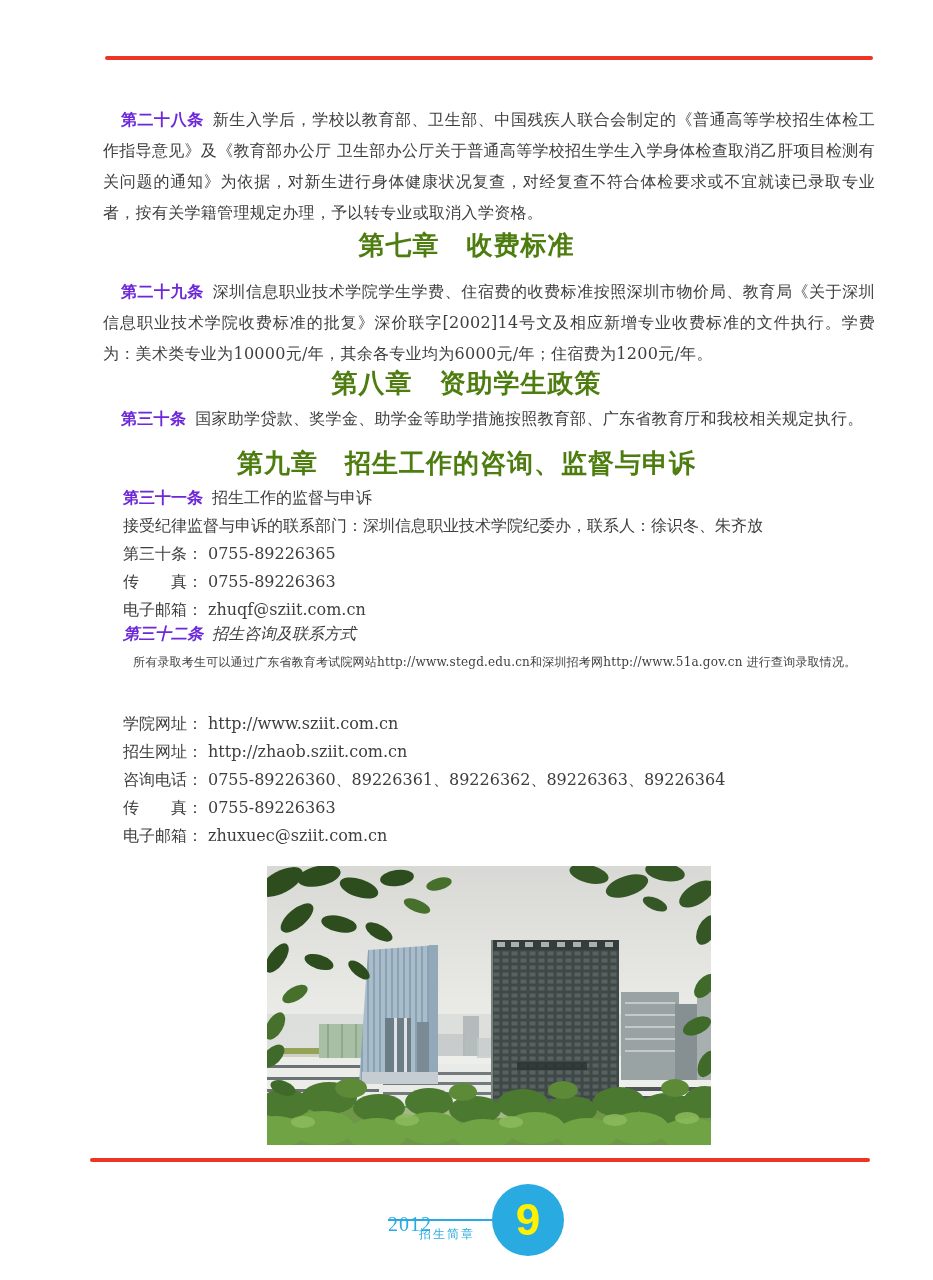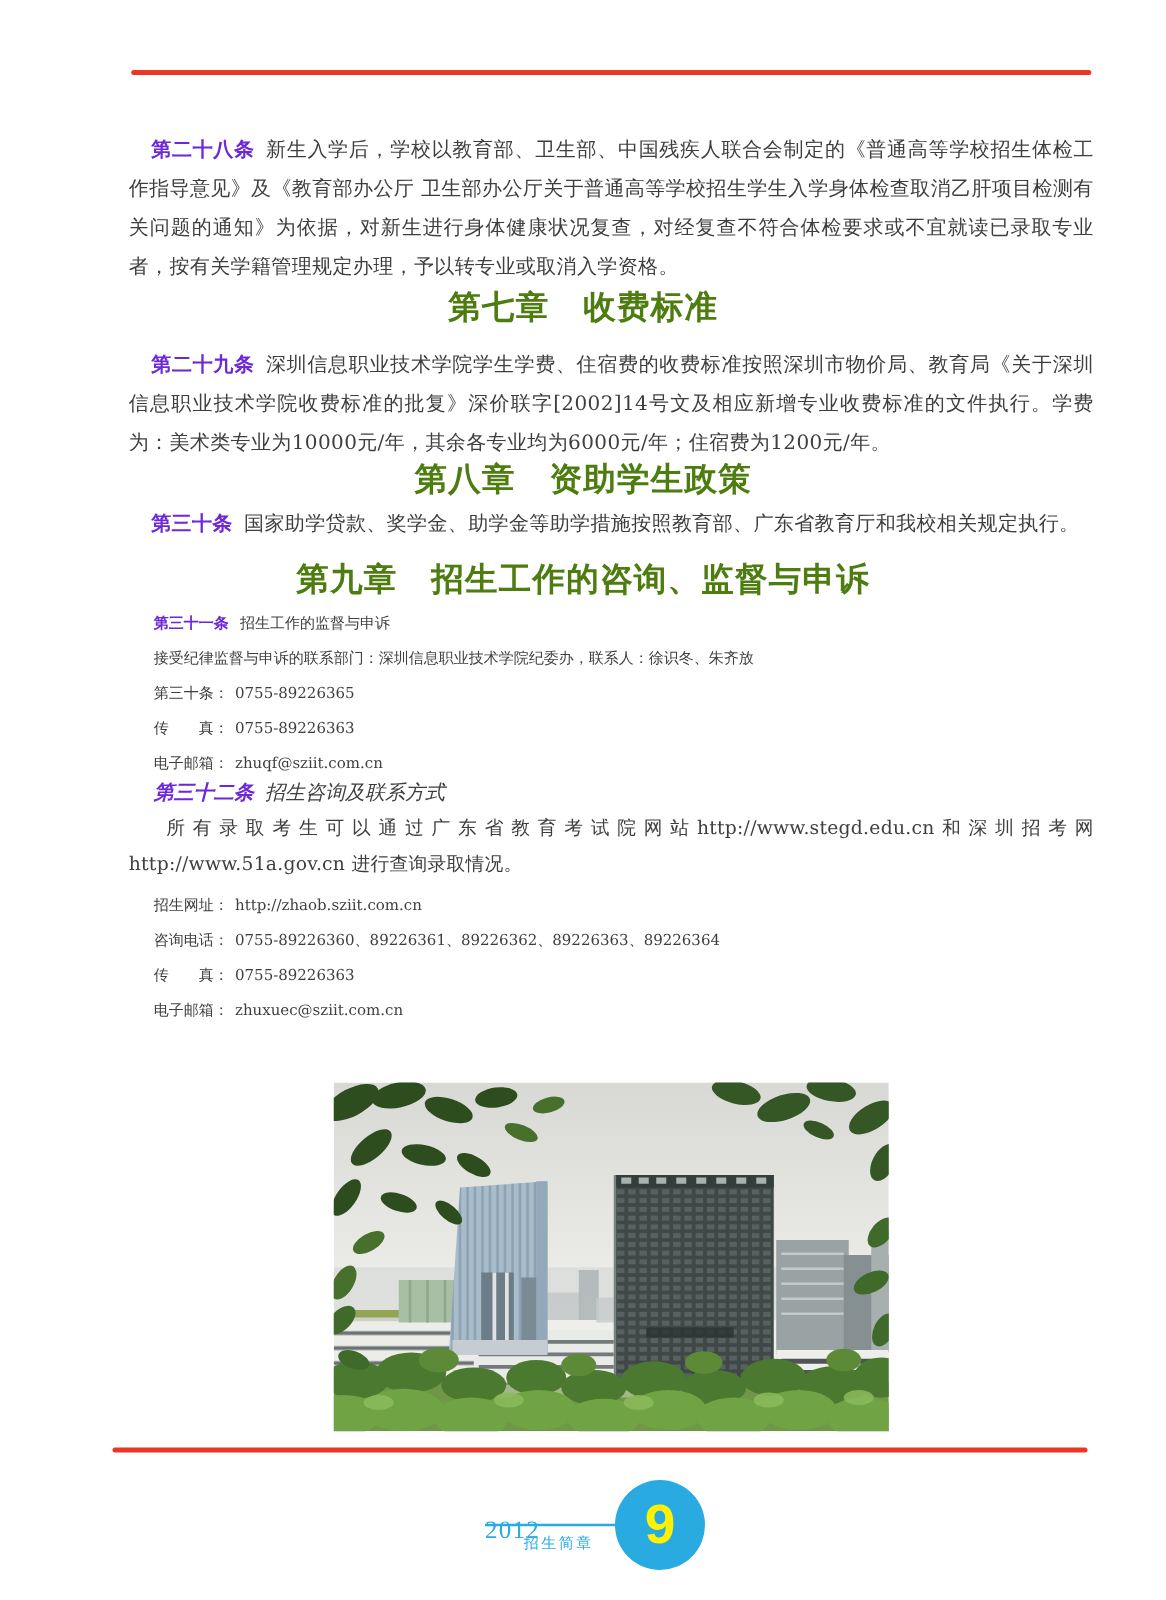--- a/index.html
+++ b/index.html
@@ -23,30 +23,30 @@
   .lead{font-weight:bold;color:#6d28d9;margin-right:9px;}
 
   .chapter{
     position:absolute;left:0;width:933px;margin:0;
     text-align:center;
     font-family:"Liberation Sans", sans-serif;
     font-weight:bold;font-size:26px;letter-spacing:1px;
     color:#4d7c0f;
   }
 
-  .line-block{position:absolute;left:123px;width:752px;font-size:12px;}
+  .line-block{position:absolute;left:123px;width:752px;font-size:16px;}
   .line-block .ln{height:28px;line-height:28px;white-space:nowrap;}
   .line-block .lbl{color:#3e3e3e;}
   .line-block .val{margin-left:5px;}
 
   .single-line{position:absolute;left:123px;margin:0;font-size:16px;line-height:28px;white-space:nowrap;font-style:italic;}
 
   .intro-para{
     position:absolute;left:103px;width:772px;margin:0;
-    font-size:15px;line-height:29px;text-align:justify;text-indent:30px;
+    font-size:12px;line-height:29px;text-align:justify;text-indent:30px;
     letter-spacing:0.2px;
   }
 
   .photo-frame{position:absolute;left:267px;top:866px;width:444px;height:279px;}
   .photo-frame svg{display:block;}
 
   .footer-year{
     position:absolute;left:388px;top:1194px;
     font-family:Liberation Serif, serif;
     font-size:20px;color:#29abe2;letter-spacing:1px;margin-top:19px;
@@ -92,20 +92,21 @@
     <div class="ln"><span class="lbl">第三十条：</span><span class="val">0755-89226365</span></div>
     <div class="ln"><span class="lbl">传　　真：</span><span class="val">0755-89226363</span></div>
     <div class="ln"><span class="lbl">电子邮箱：</span><span class="val">zhuqf@sziit.com.cn</span></div>
   </div>
 
   <p class="single-line" style="top:620px;"><span class="lead">第三十二条</span><span>招生咨询及联系方式</span></p>
 
   <p class="intro-para" style="top:648px;">所有录取考生可以通过广东省教育考试院网站http://www.stegd.edu.cn和深圳招考网http://www.51a.gov.cn 进行查询录取情况。</p>
 
   <div class="line-block" style="top:710px;">
+    <div class="ln"><span class="lbl">学院网址：</span><span class="val">http://www.sziit.com.cn</span></div>
     <div class="ln"><span class="lbl">招生网址：</span><span class="val">http://zhaob.sziit.com.cn</span></div>
     <div class="ln"><span class="lbl">咨询电话：</span><span class="val">0755-89226360、89226361、89226362、89226363、89226364</span></div>
     <div class="ln"><span class="lbl">传　　真：</span><span class="val">0755-89226363</span></div>
     <div class="ln"><span class="lbl">电子邮箱：</span><span class="val">zhuxuec@sziit.com.cn</span></div>
   </div>
 
   <div class="photo-frame">
     <svg width="444" height="279" viewBox="0 0 444 279">
       <defs>
         <linearGradient id="sky" x1="0" y1="0" x2="0" y2="1">

